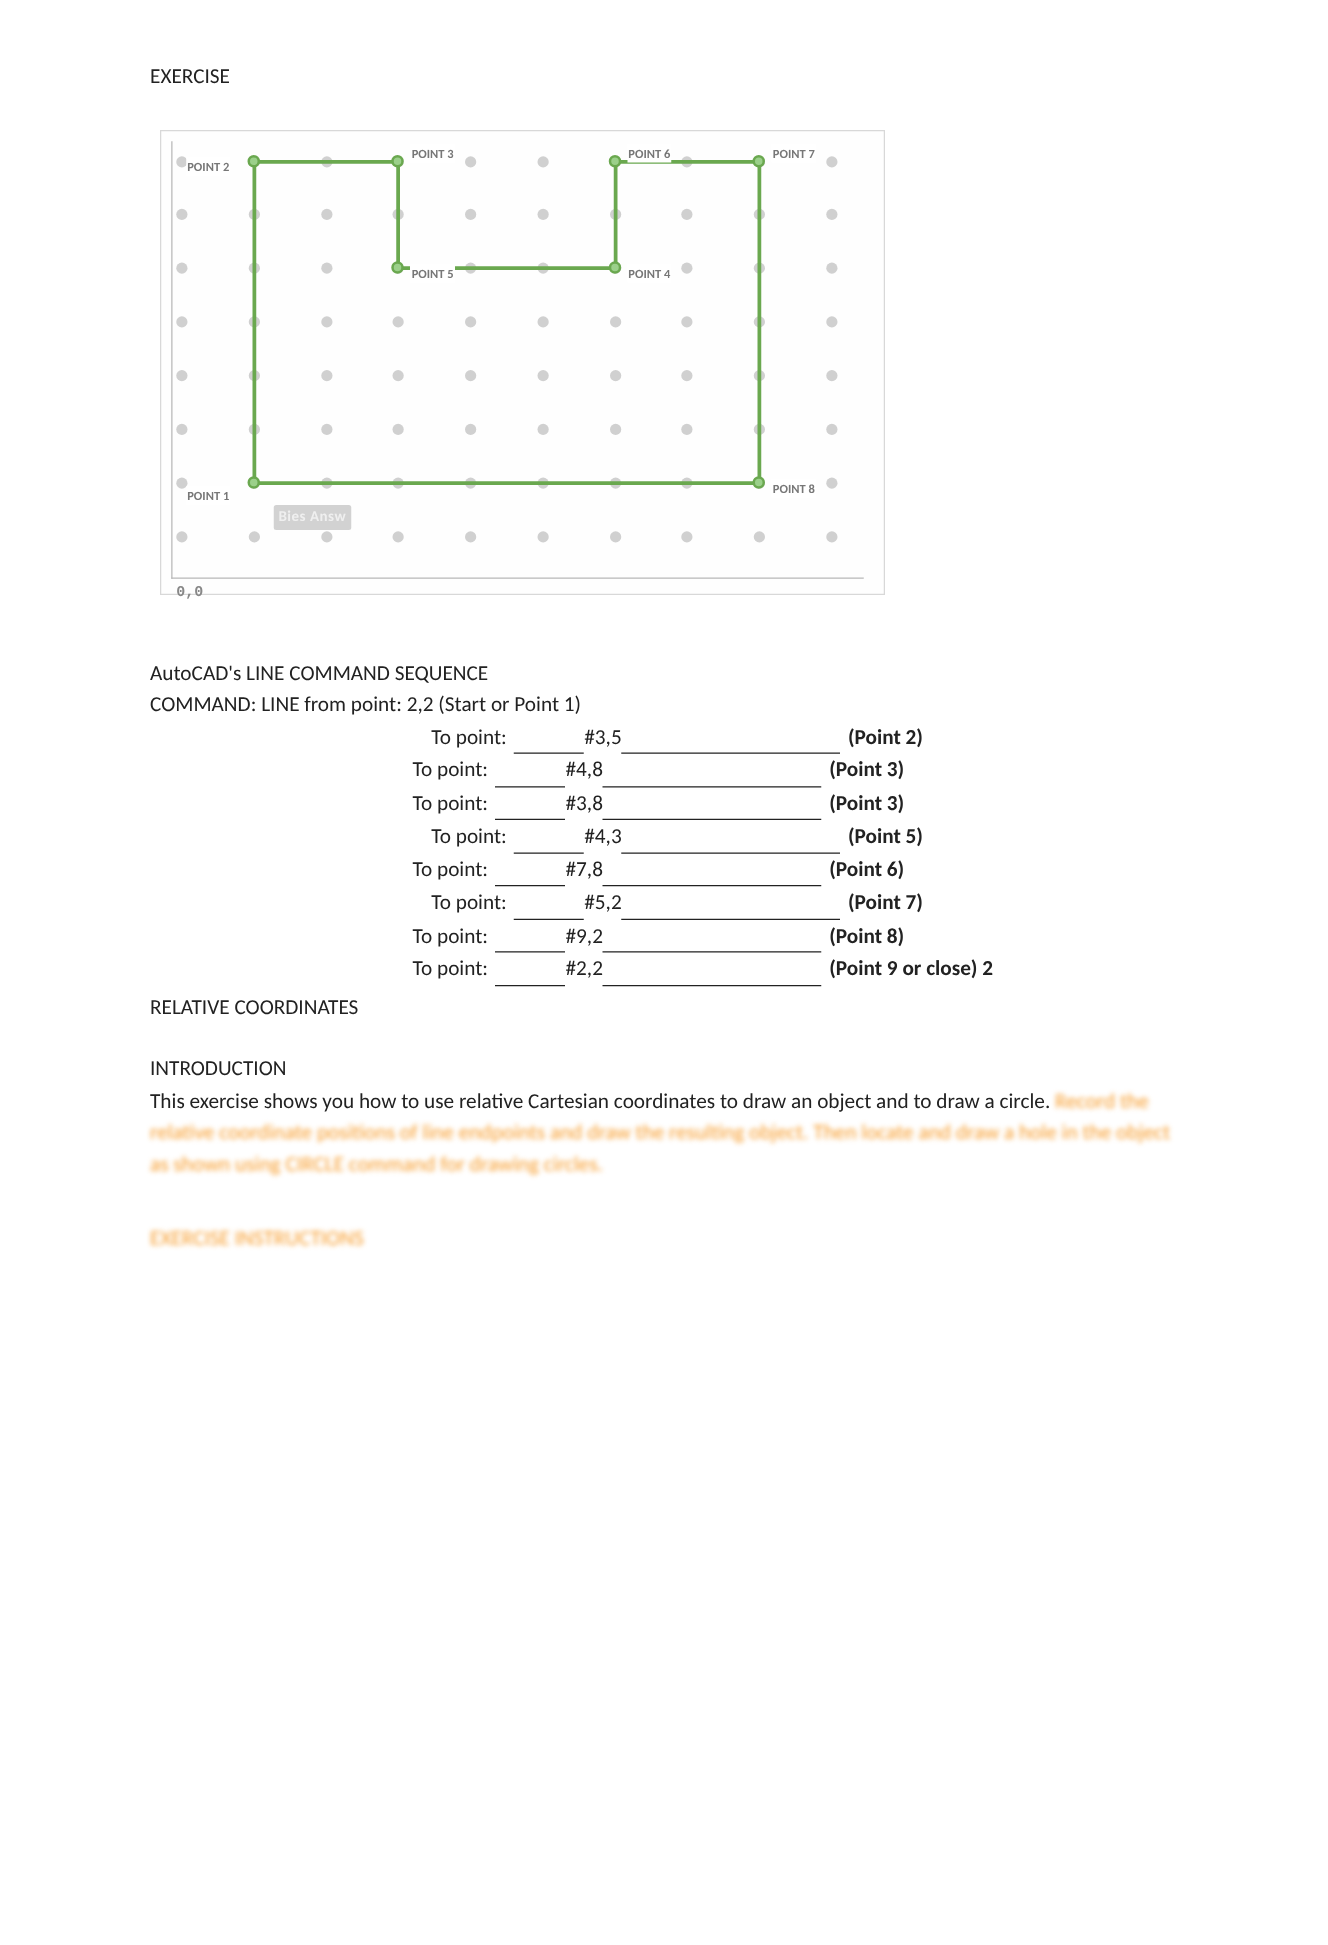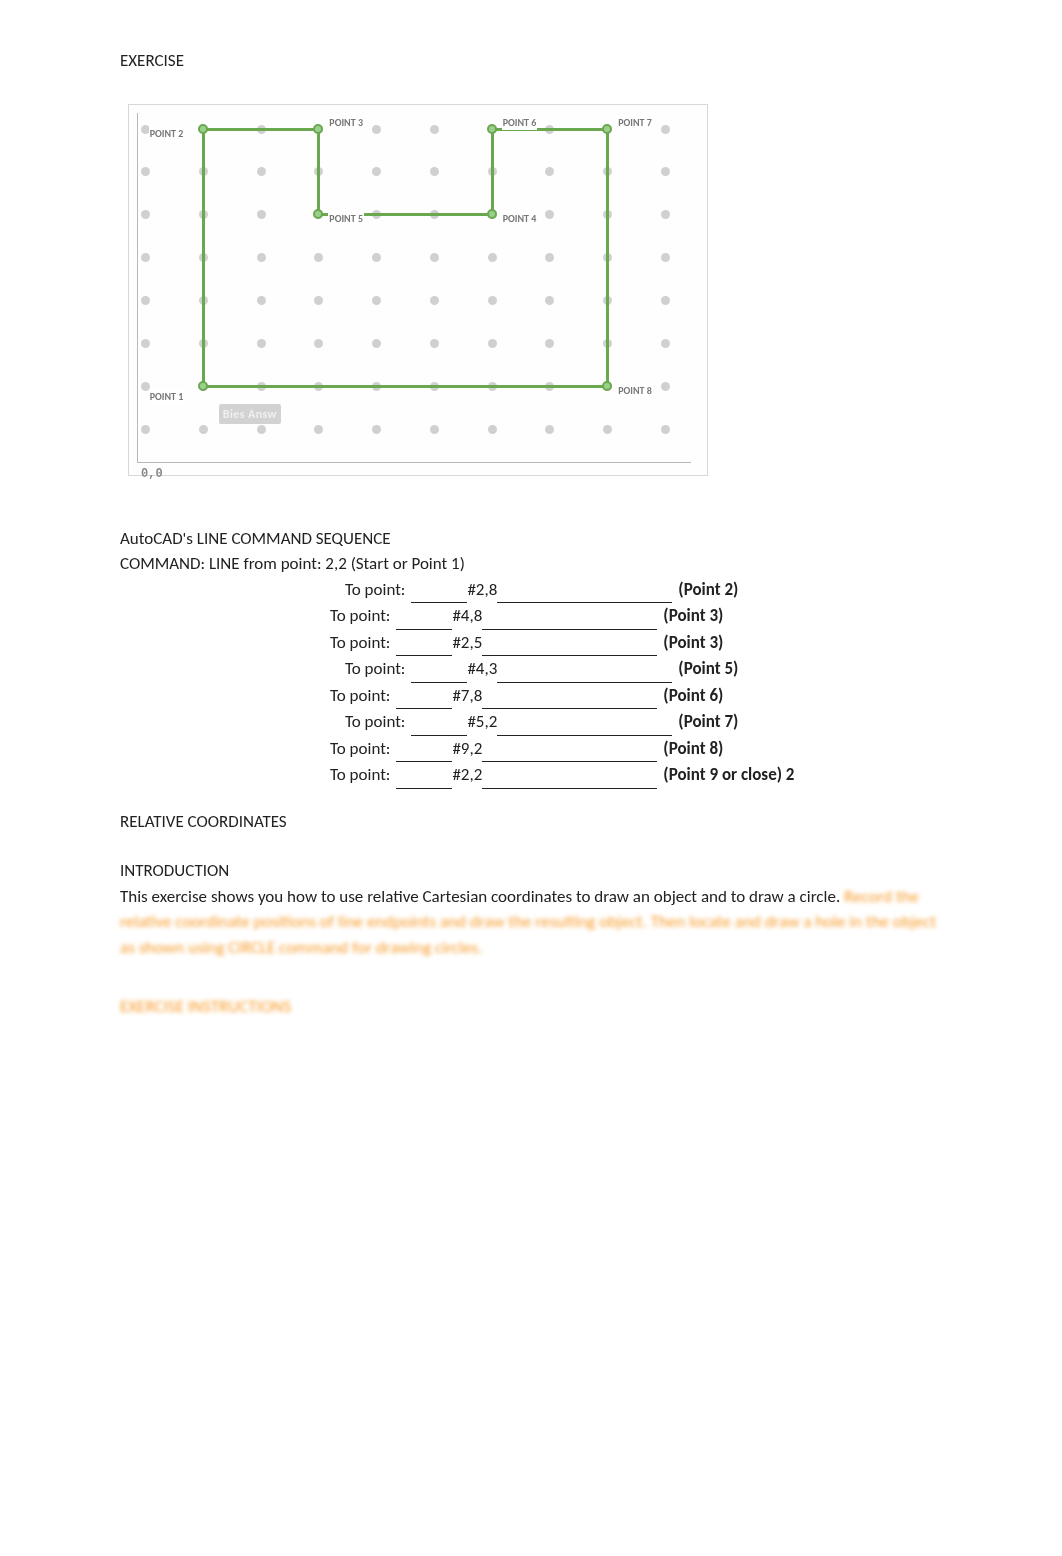--- a/index.html
+++ b/index.html
@@ -241,35 +241,35 @@
   </div>
 </div>
 
 <div class="section-title">AutoCAD's LINE COMMAND SEQUENCE</div>
 <div>COMMAND:  LINE from point: 2,2  (Start or Point 1)</div>
 
 <div id="rows">
     <div class="cmd-row" style="padding-left: 225px;">
       <span class="to-label">To point:</span>
       <span class="fill" style="min-width: 56px;">&nbsp;</span>
-      <span>#2,8</span>
+      <span>#3,5</span>
       <span class="fill-wide">&nbsp;</span>
       <span class="point-note"> (Point 2)</span>
     </div>
     <div class="cmd-row" style="padding-left: 210px;">
       <span class="to-label">To point:</span>
       <span class="fill" style="min-width: 56px;">&nbsp;</span>
       <span>#4,8</span>
       <span class="fill-wide">&nbsp;</span>
       <span class="point-note"> (Point 3)</span>
     </div>
     <div class="cmd-row" style="padding-left: 210px;">
       <span class="to-label">To point:</span>
       <span class="fill" style="min-width: 56px;">&nbsp;</span>
-      <span>#2,5</span>
+      <span>#3,8</span>
       <span class="fill-wide">&nbsp;</span>
       <span class="point-note"> (Point 3)</span>
     </div>
     <div class="cmd-row" style="padding-left: 225px;">
       <span class="to-label">To point:</span>
       <span class="fill" style="min-width: 56px;">&nbsp;</span>
       <span>#4,3</span>
       <span class="fill-wide">&nbsp;</span>
       <span class="point-note"> (Point 5)</span>
     </div>
@@ -296,20 +296,20 @@
     </div>
     <div class="cmd-row" style="padding-left: 210px;">
       <span class="to-label">To point:</span>
       <span class="fill" style="min-width: 56px;">&nbsp;</span>
       <span>#2,2</span>
       <span class="fill-wide">&nbsp;</span>
       <span class="point-note"> (Point 9 or close) 2</span>
     </div>
   </div>
 
-<div style="margin-top:20px">RELATIVE COORDINATES</div>
+<div style="margin-top:4px">RELATIVE COORDINATES</div>
 
 <div style="margin-top:24px">INTRODUCTION</div>
 <div>
   <span>This exercise shows you how to use relative Cartesian coordinates to draw an object and to draw a circle.  </span><span class="hl">Record the relative coordinate positions of line endpoints and draw the resulting object. Then locate and draw a hole in the object as shown using CIRCLE command for drawing circles.</span>
 </div>
 
 <div class="hl-block">EXERCISE INSTRUCTIONS</div>
 
 </body></html>

